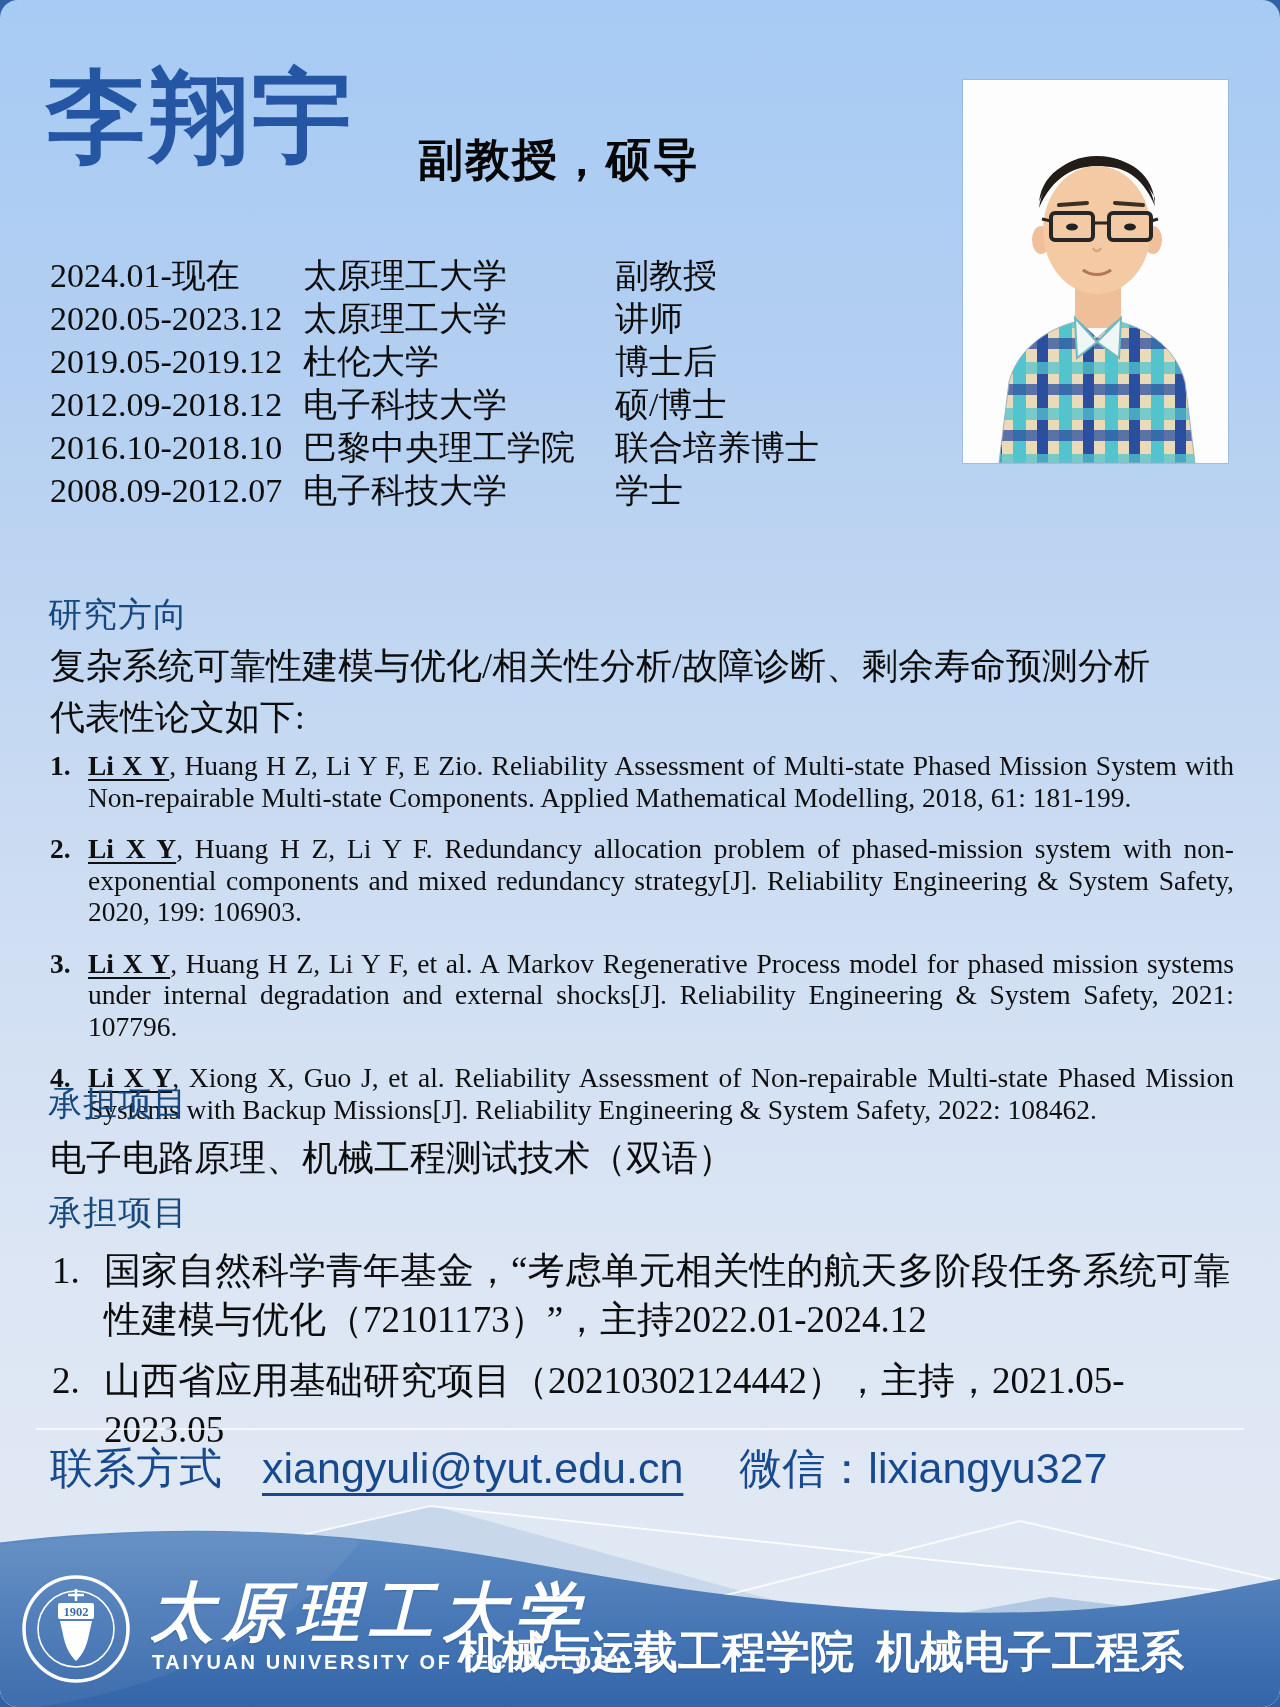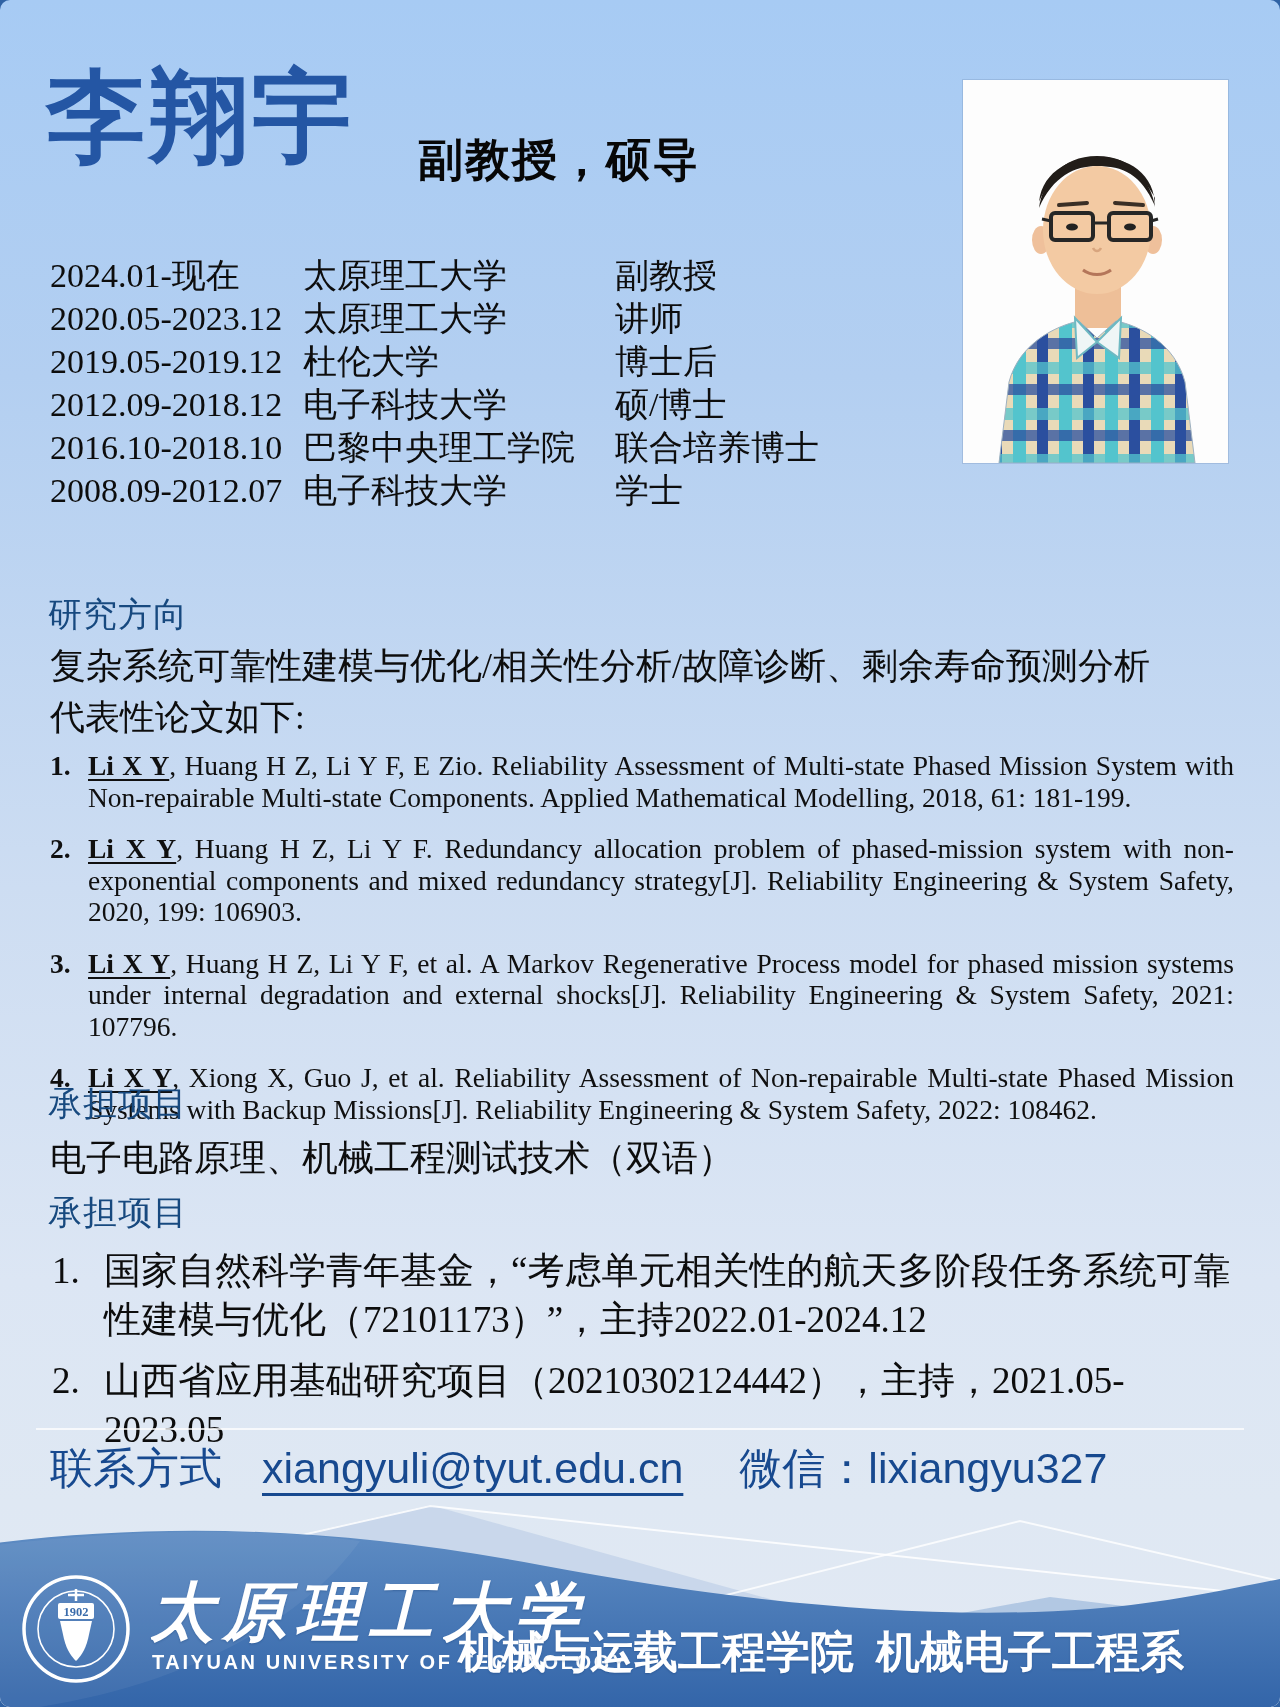--- a/index.html
+++ b/index.html
@@ -5,21 +5,21 @@
   html,body{margin:0;padding:0;}
   body{
     width:1280px;height:1707px;
     background:#2f62a4;
     font-family:"Liberation Sans","DejaVu Sans",sans-serif;
     position:relative;
     overflow:hidden;
   }
   .card{
     position:absolute;inset:0;
-    border-radius:10px;
+    border-radius:18px;
     overflow:hidden;
     background:linear-gradient(180deg,#a7cbf4 0%,#b3cff1 22%,#cdddf2 52%,#dce6f4 75%,#dfe8f3 88%,#e2e9f3 100%);
   }
   
   .name{
     position:absolute;left:46px;top:66px;
     font-size:100px;line-height:1;font-weight:900;
     color:#2456a4;letter-spacing:3px;
   }
   .title{

